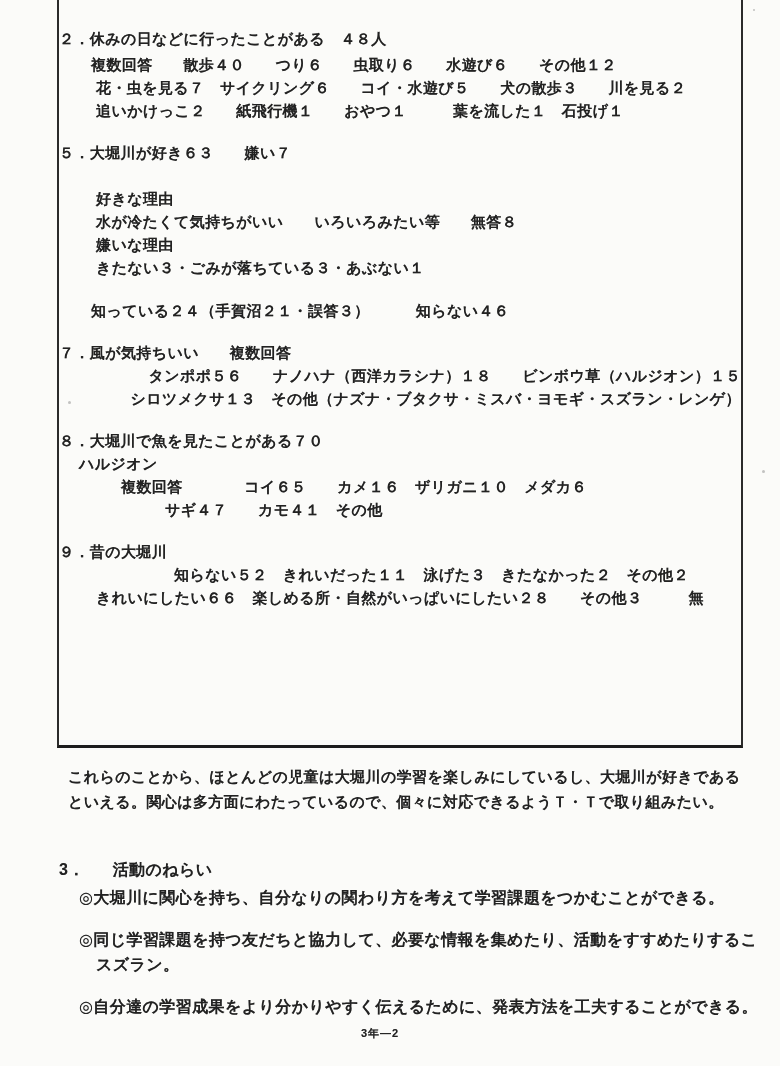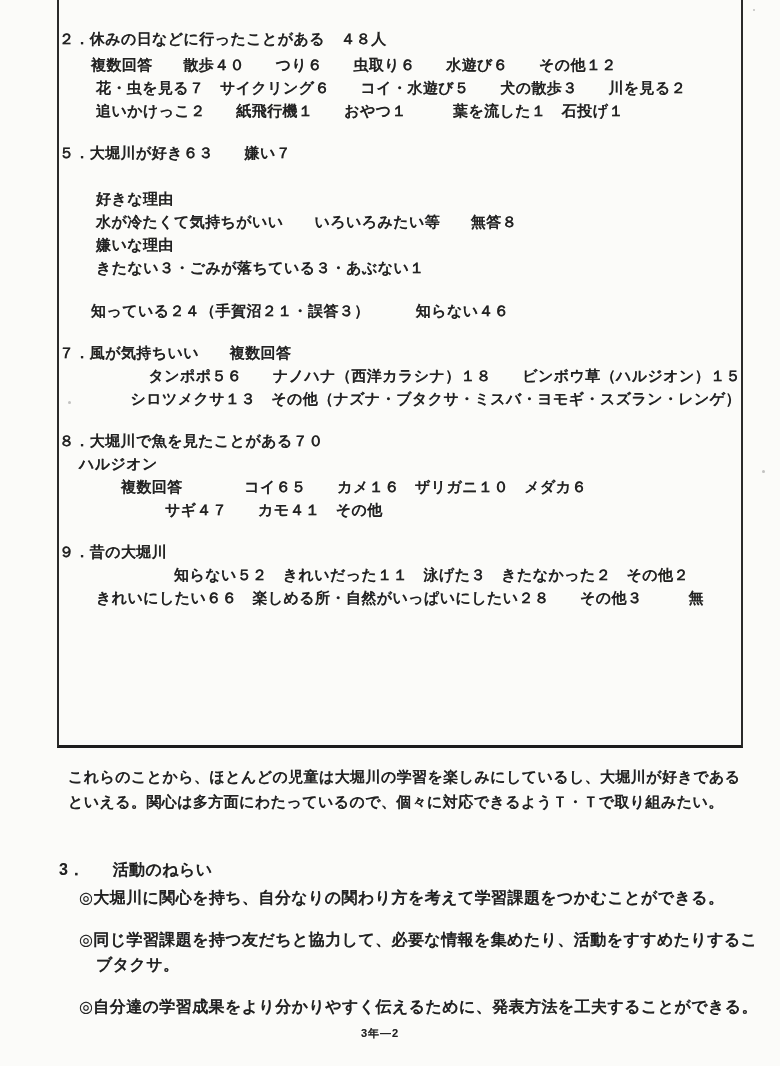--- a/index.html
+++ b/index.html
@@ -96,21 +96,21 @@
 
 <div class="summary">
   <div>これらのことから、ほとんどの児童は大堀川の学習を楽しみにしているし、大堀川が好きである</div>
   <div>といえる。関心は多方面にわたっているので、個々に対応できるようＴ・Ｔで取り組みたい。</div>
 </div>
 
 <div class="section3">
   <div class="s3head"><span class="s3num">3．</span><span>活動のねらい</span></div>
   <div class="goal1">◎大堀川に関心を持ち、自分なりの関わり方を考えて学習課題をつかむことができる。</div>
   <div class="goal">◎同じ学習課題を持つ友だちと協力して、必要な情報を集めたり、活動をすすめたりするこ</div>
-  <div class="goalcont">ブタクサ。</div>
+  <div class="goalcont">スズラン。</div>
   <div class="goal">◎自分達の学習成果をより分かりやすく伝えるために、発表方法を工夫することができる。</div>
 </div>
 
 <div class="page-footer">3年—2</div>
 
 <div class="speck" style="left:68px;top:401px;width:3px;height:3px;"></div>
 <div class="speck" style="left:762px;top:470px;width:3px;height:3px;"></div>
 <div class="speck" style="left:753px;top:9px;width:2px;height:2px;"></div>
 
 </body></html>

